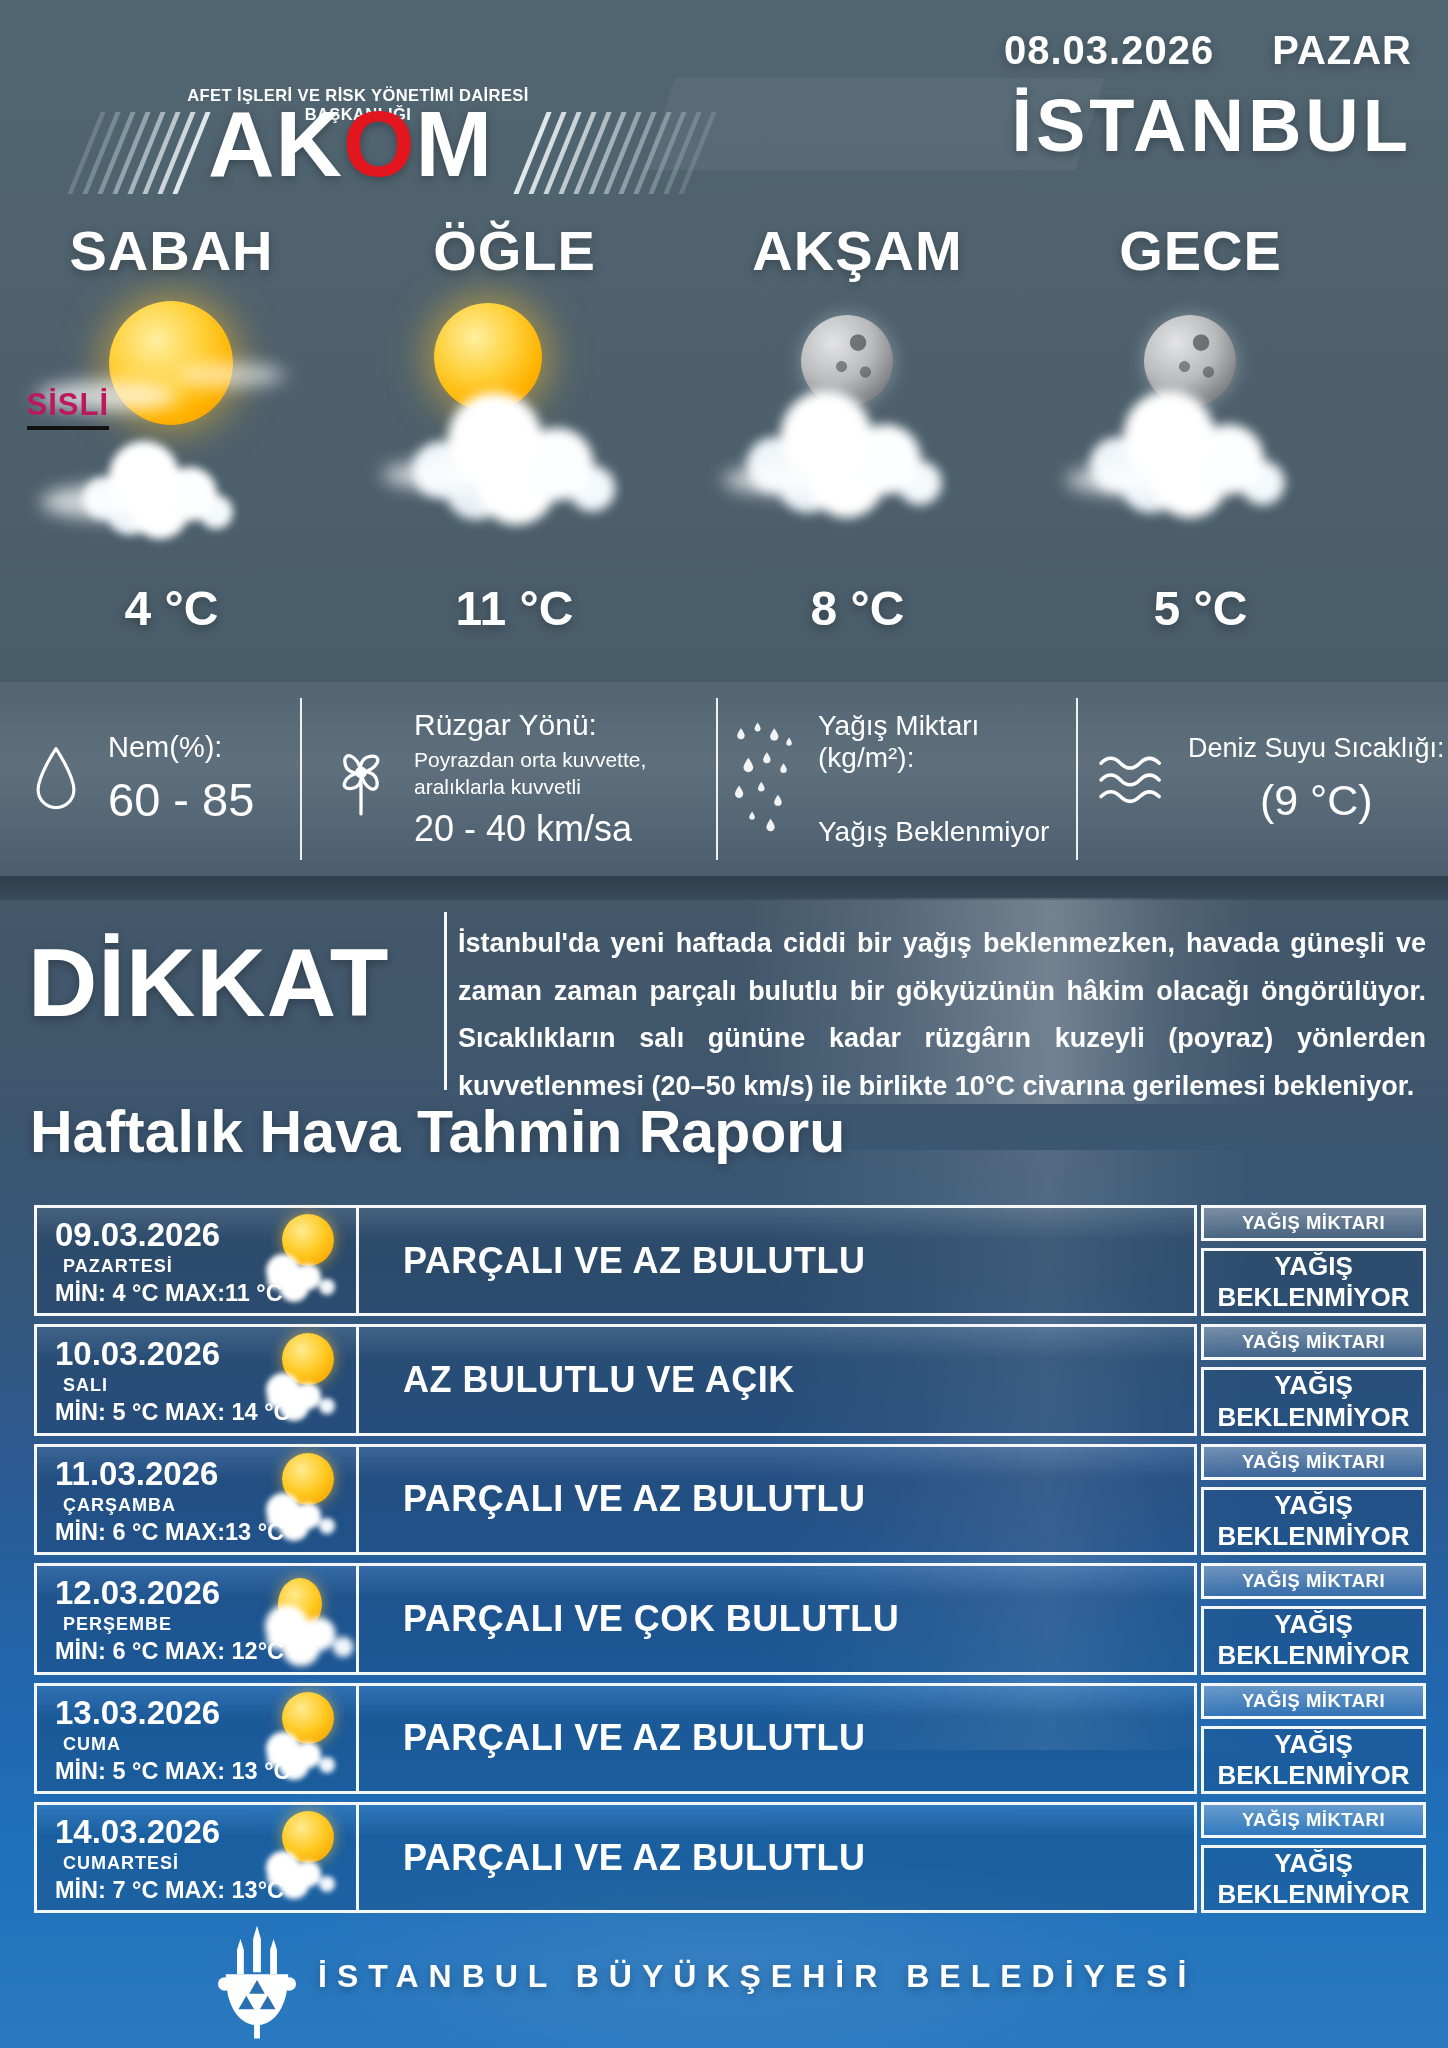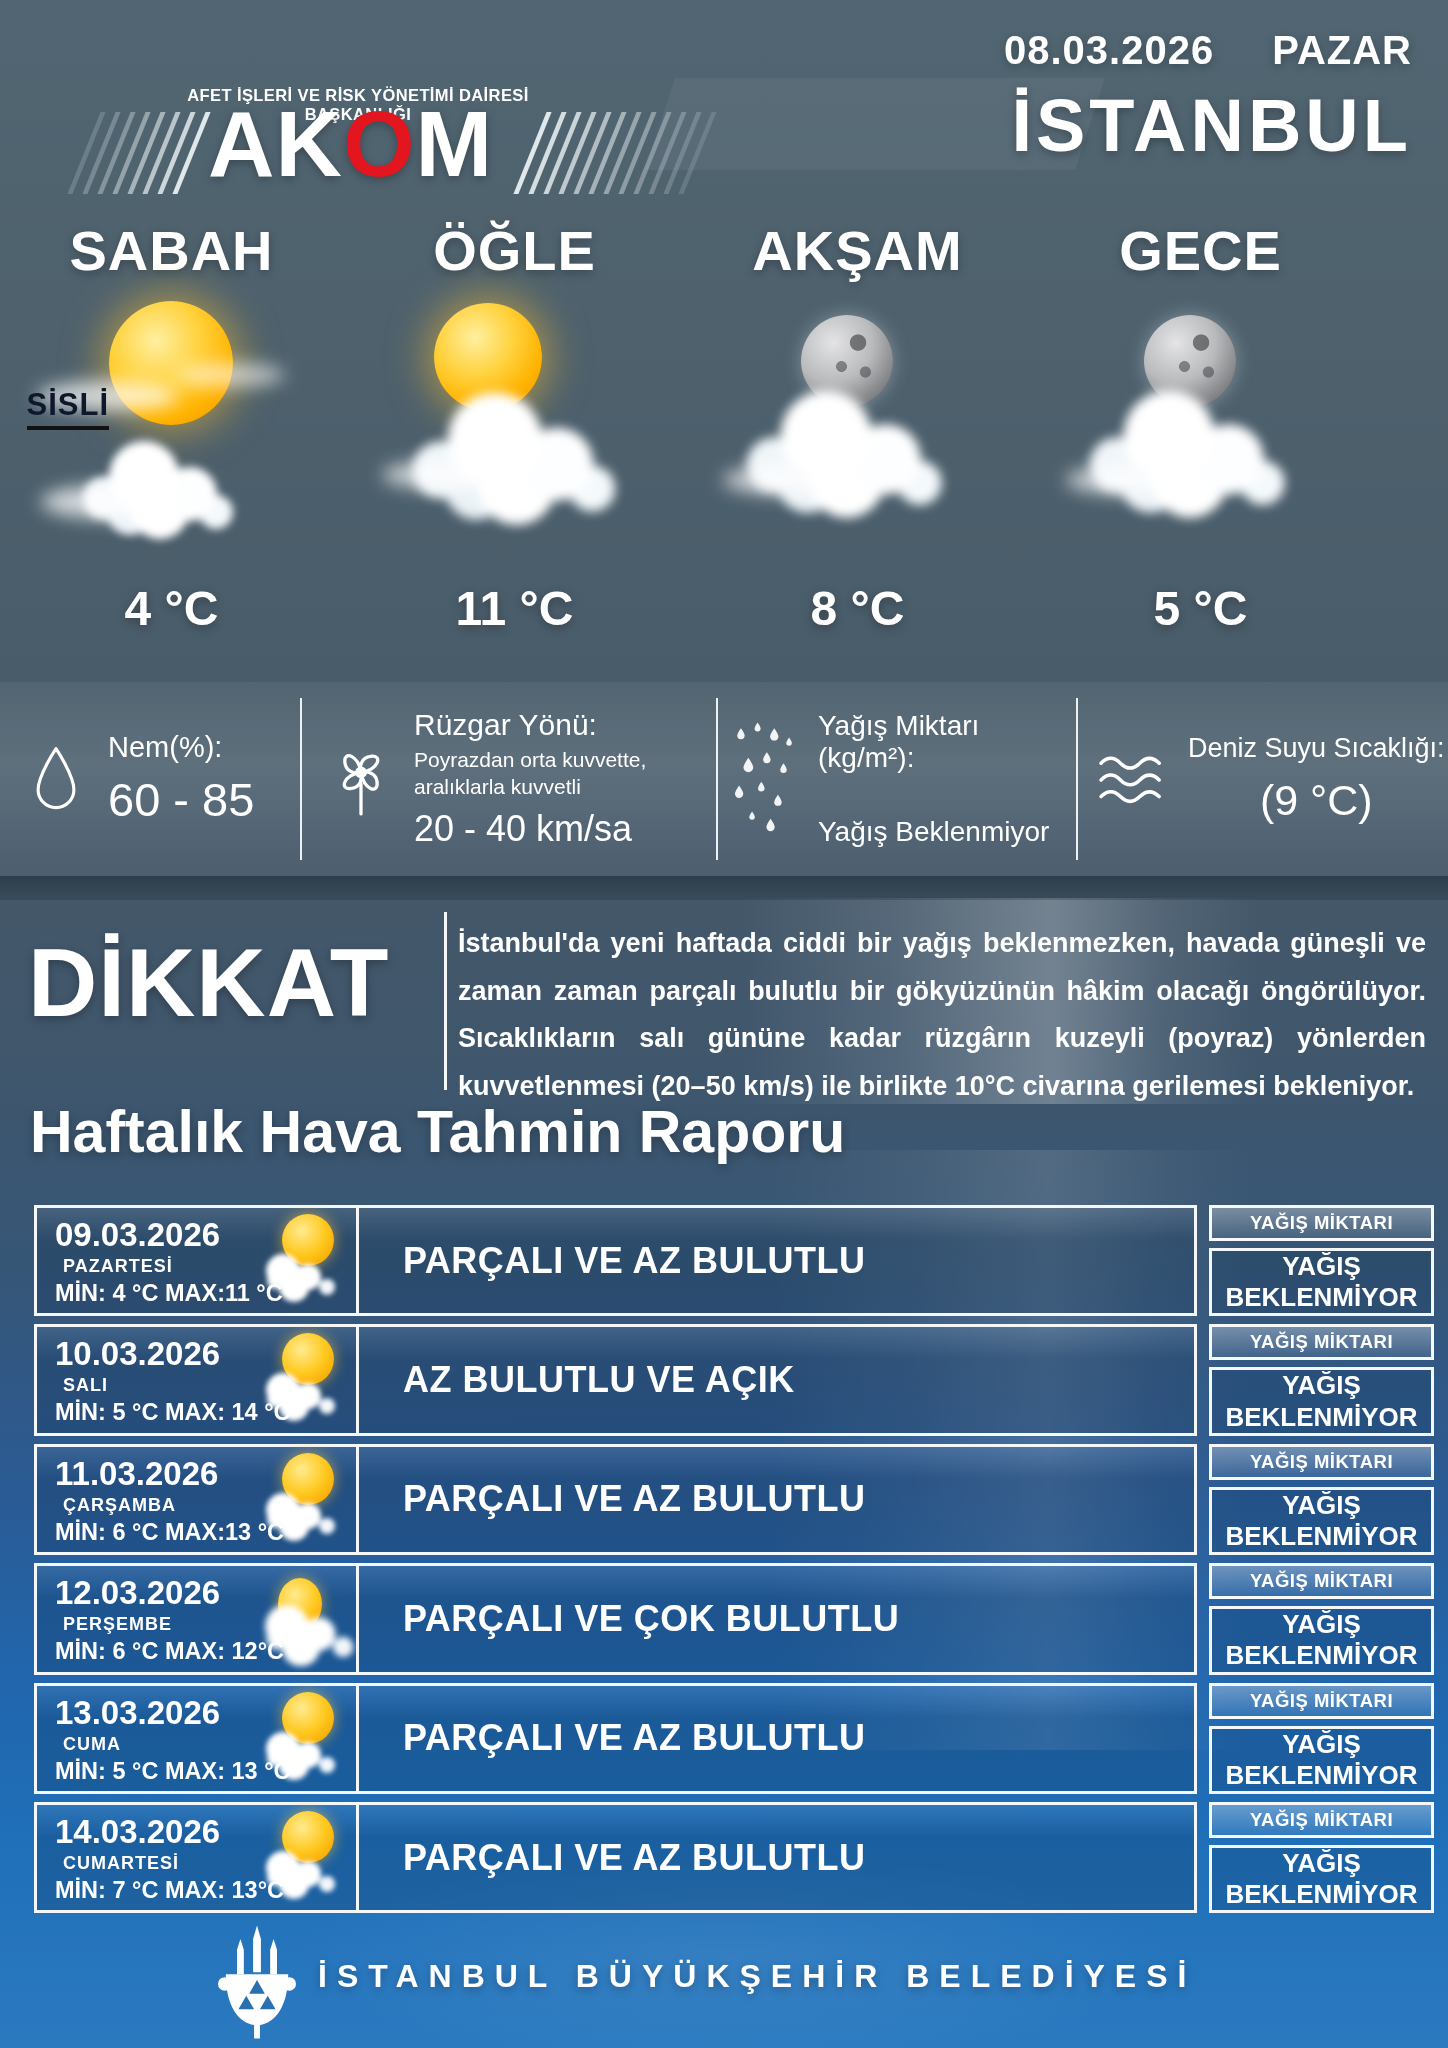--- a/index.html
+++ b/index.html
@@ -67,21 +67,21 @@
       radial-gradient(circle at 44% 56%, rgba(66,66,70,.55) 0 7%, transparent 8%),
       radial-gradient(circle at 70% 62%, rgba(58,58,62,.5) 0 6%, transparent 7%),
       radial-gradient(circle at 35% 30%, #e4e4e6 0%, #b8babc 45%, #88898c 72%, #58595b 100%);
     box-shadow:0 0 18px rgba(230,235,240,.35); }
   .cloud { position:absolute; width:70px; height:70px; border-radius:50%; background:#fff;
     box-shadow:46px 18px 0 -8px #fdfeff, -40px 22px 0 -14px #eff5f9,
       16px 34px 0 -6px #fff, -14px 36px 0 -12px #eaf1f6, 72px 36px 0 -18px #f4f9fc;
     filter:blur(4px); }
   .wisp { position:absolute; border-radius:50%; background:rgba(255,255,255,.85); filter:blur(9px); }
 
-  .sisli { position:absolute; left:-20px; top:98px; z-index:6; color:#0f172a;
+  .sisli { position:absolute; left:-20px; top:98px; z-index:6; color:#be185d;
     font-size:31px; font-weight:800; letter-spacing:1px; border-bottom:4px solid #121212;
     padding-bottom:3px; text-shadow:none; }
 
   
   .metrics-panel { left:0; top:682px; width:1448px; height:194px; box-sizing:border-box;
     background:linear-gradient(180deg, rgba(255,255,255,.06) 0%, rgba(255,255,255,.13) 42%, rgba(255,255,255,.04) 100%);
     display:grid; grid-template-columns:302px 416px 360px 1fr; padding:16px 0; }
   .metric { display:flex; align-items:center; box-sizing:border-box; }
   .metric.sep { border-right:2px solid rgba(255,255,255,.9); }
   .metric svg { flex:none; }
@@ -98,21 +98,21 @@
   
   .alert-title { left:28px; top:928px; font-size:96px; font-weight:800; letter-spacing:1px; }
   .alert-divider { left:444px; top:912px; width:3px; height:178px; background:rgba(255,255,255,.95); }
   .alert-text { left:458px; top:920px; width:968px; font-size:27px; font-weight:700;
     line-height:47.5px; text-align:justify; }
 
   
   .weekly-title { left:30px; top:1098px; font-size:59px; font-weight:700; }
   .wtable { left:34px; top:1205px; width:1396px; height:642px; display:grid;
     grid-template-rows:repeat(6,1fr); row-gap:8px; }
-  .wrow { display:grid; grid-template-columns:1163px 225px; column-gap:12px; }
+  .wrow { display:grid; grid-template-columns:1163px 225px; column-gap:4px; }
   .main-box { border:3px solid rgba(255,255,255,.95); box-sizing:border-box; display:flex;
     background:linear-gradient(180deg, rgba(255,255,255,.07), rgba(8,38,70,.22) 30%, rgba(8,38,70,.22)); }
   .day-cell { width:322px; flex:none; border-right:3px solid rgba(255,255,255,.95);
     box-sizing:border-box; position:relative; padding:8px 0 0 18px; }
   .w-date { font-size:33px; font-weight:700; }
   .w-day { font-size:18px; font-weight:700; letter-spacing:1px; padding-left:8px; margin-top:2px; }
   .w-minmax { font-size:23.5px; font-weight:700; margin-top:3px; }
   .cond-cell { flex:1; display:flex; align-items:center; padding-left:44px;
     font-size:36px; font-weight:700; letter-spacing:.5px; }
   .precip-col { display:flex; flex-direction:column; }

